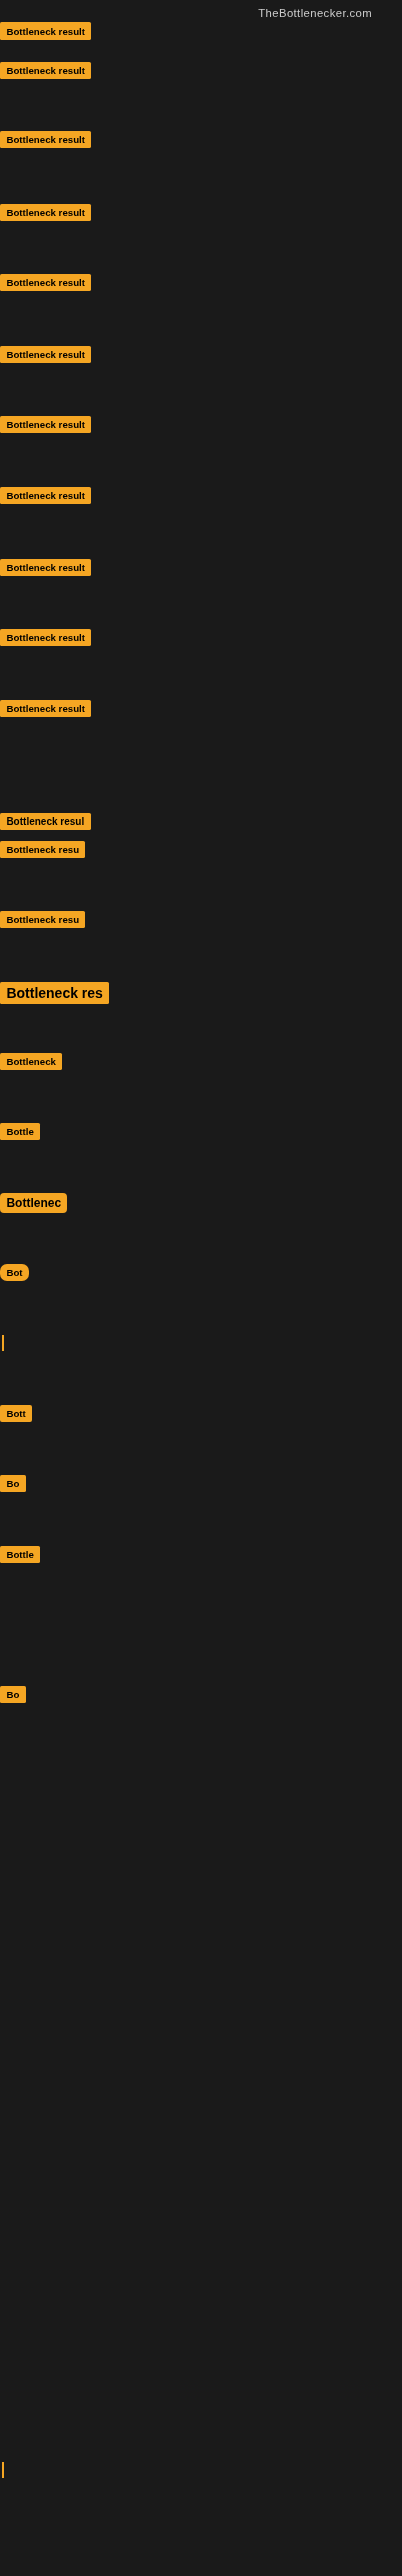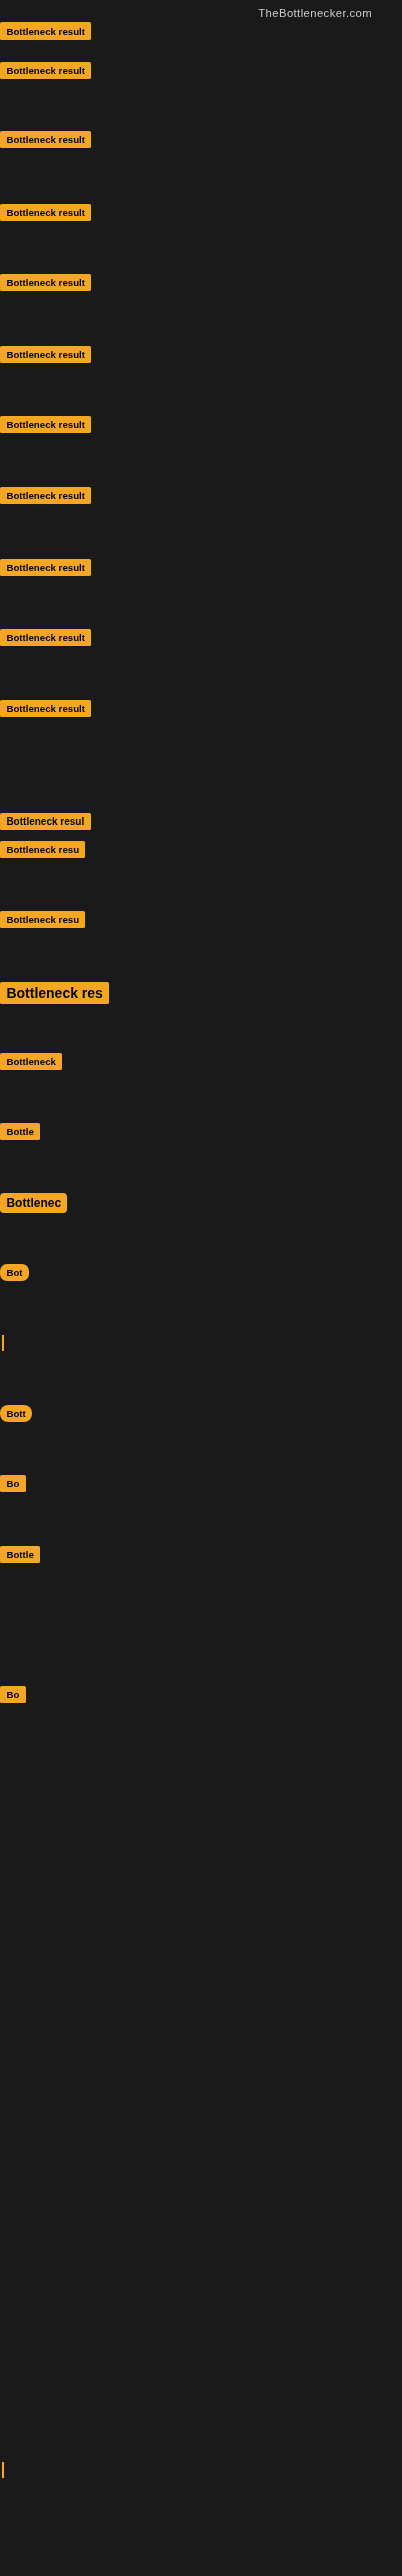--- a/index.html
+++ b/index.html
@@ -37,19 +37,19 @@
     <div style="position: absolute; top: 684px; left: 0px; display: inline-block; background-color: rgb(245, 166, 35); color: rgb(0, 0, 0); font-size: 9.7px; font-weight: bold; padding: 3.2px 6.4px; border-radius: 1.6px; white-space: nowrap; cursor: pointer; font-family: Arial, sans-serif;">Bottleneck result</div>
     <div style="position: absolute; top: 797px; left: 0px; display: inline-block; background-color: rgb(245, 166, 35); color: rgb(0, 0, 0); font-size: 10px; font-weight: bold; padding: 3.2px 6.4px; border-radius: 1.6px; white-space: nowrap; cursor: pointer; font-family: Arial, sans-serif;">Bottleneck resul</div>
     <div style="position: absolute; top: 825px; left: 0px; display: inline-block; background-color: rgb(245, 166, 35); color: rgb(0, 0, 0); font-size: 9.7px; font-weight: bold; padding: 3.2px 6.4px; border-radius: 1.6px; white-space: nowrap; cursor: pointer; font-family: Arial, sans-serif;">Bottleneck resu</div>
     <div style="position: absolute; top: 895px; left: 0px; display: inline-block; background-color: rgb(245, 166, 35); color: rgb(0, 0, 0); font-size: 9.7px; font-weight: bold; padding: 3.2px 6.4px; border-radius: 1.6px; white-space: nowrap; cursor: pointer; font-family: Arial, sans-serif;">Bottleneck resu</div>
     <div style="position: absolute; top: 966px; left: 0px; display: inline-block; background-color: rgb(245, 166, 35); color: rgb(0, 0, 0); font-size: 14px; font-weight: bold; padding: 3.2px 6.4px; border-radius: 1.6px; white-space: nowrap; cursor: pointer; font-family: Arial, sans-serif;">Bottleneck res</div>
     <div style="position: absolute; top: 1037px; left: 0px; display: inline-block; background-color: rgb(245, 166, 35); color: rgb(0, 0, 0); font-size: 9.7px; font-weight: bold; padding: 3.2px 6.4px; border-radius: 1.6px; white-space: nowrap; cursor: pointer; font-family: Arial, sans-serif; text-align: right;">Bottleneck</div>
     <div style="position: absolute; top: 1107px; left: 0px; display: inline-block; background-color: rgb(245, 166, 35); color: rgb(0, 0, 0); font-size: 9.7px; font-weight: bold; padding: 3.2px 6.4px; border-radius: 1.6px; white-space: nowrap; cursor: pointer; font-family: Arial, sans-serif;">Bottle</div>
     <div style="position: absolute; top: 1177px; left: 0px; display: inline-block; background-color: rgb(245, 166, 35); color: rgb(0, 0, 0); font-size: 12px; font-weight: bold; padding: 3.2px 6.4px; border-radius: 4px; white-space: nowrap; cursor: pointer; font-family: Arial, sans-serif;">Bottlenec</div>
     <div style="position: absolute; top: 1248px; left: 0px; display: inline-block; background-color: rgb(245, 166, 35); color: rgb(0, 0, 0); font-size: 9.7px; font-weight: bold; padding: 3.2px 6.4px; border-radius: 7px; white-space: nowrap; cursor: pointer; font-family: Arial, sans-serif;">Bot</div>
     <div style="position: absolute; top: 1319px; left: 1.6px; width: 2.4px; height: 16px; background-color: rgb(245, 166, 35);"></div>
-    <div style="position: absolute; top: 1389px; left: 0px; display: inline-block; background-color: rgb(245, 166, 35); color: rgb(0, 0, 0); font-size: 9.7px; font-weight: bold; padding: 3.2px 6.4px; border-radius: 8px; white-space: nowrap; cursor: pointer; font-family: Arial, sans-serif;">Bott</div>
+    <div style="position: absolute; top: 1389px; left: 0px; display: inline-block; background-color: rgb(245, 166, 35); color: rgb(0, 0, 0); font-size: 9.7px; font-weight: bold; padding: 3.2px 6.4px; border-radius: 2px; white-space: nowrap; cursor: pointer; font-family: Arial, sans-serif;">Bott</div>
     <div style="position: absolute; top: 1459px; left: 0px; display: inline-block; background-color: rgb(245, 166, 35); color: rgb(0, 0, 0); font-size: 9.7px; font-weight: bold; padding: 3.2px 6.4px; border-radius: 1.6px; white-space: nowrap; cursor: pointer; font-family: Arial, sans-serif;">Bo</div>
     <div style="position: absolute; top: 1530px; left: 0px; display: inline-block; background-color: rgb(245, 166, 35); color: rgb(0, 0, 0); font-size: 9.7px; font-weight: bold; padding: 3.2px 6.4px; border-radius: 1.6px; white-space: nowrap; cursor: pointer; font-family: Arial, sans-serif;">Bottle</div>
     <div style="position: absolute; top: 1670px; left: 0px; display: inline-block; background-color: rgb(245, 166, 35); color: rgb(0, 0, 0); font-size: 9.7px; font-weight: bold; padding: 3.2px 6.4px; border-radius: 1.6px; white-space: nowrap; cursor: pointer; font-family: Arial, sans-serif;">Bo</div>
     <div style="position: absolute; top: 2446px; left: 1.6px; width: 2.4px; height: 16px; background-color: rgb(245, 166, 35);"></div>
   </div>
 
 
 </body></html>

